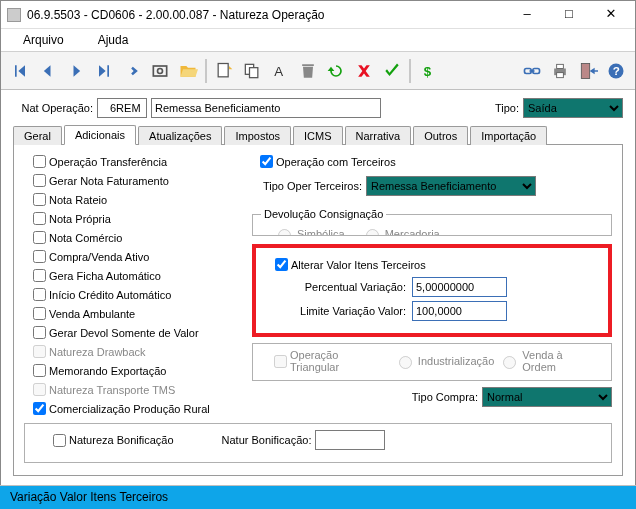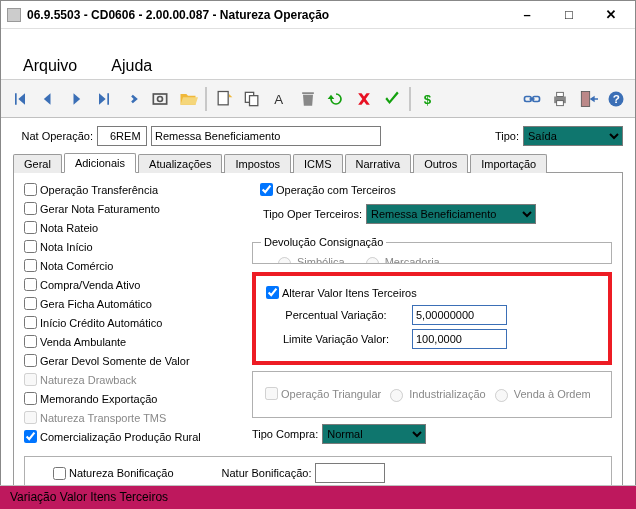--- a/index.html
+++ b/index.html
@@ -10,48 +10,45 @@
     background: #fff;
     width: 636px;
     height: 509px;
     overflow: hidden;
     border: 1px solid #888;
   }
   
   .titlebar {
     height: 28px;
     display: flex;
-    align-items: center;
     justify-content: space-between;
     padding: 0 4px 0 6px;
     background: #fff;
     border-bottom: 1px solid #e0e0e0;
-    font-weight: bold;
   }
   .titlebar .left { display: flex; align-items: center; gap: 6px; }
   .app-icon { width: 14px; height: 14px; background: #ccc; border: 1px solid #999; }
   .title-text { font-size: 12px; }
   .win-controls { display: flex; gap: 2px; }
   .win-btn {
     width: 40px; height: 24px;
     display: flex; align-items: center; justify-content: center;
     font-size: 13px; font-family: "Segoe UI Symbol", sans-serif;
   }
   
   .menubar {
     display: flex;
     gap: 2px;
     padding: 2px 6px;
     border-bottom: 1px solid #d0d0d0;
     background: #fff;
   }
   .menubar span {
     padding: 2px 8px;
-    font-size: 16px;
-    margin-top: 24px;
+    font-size: 12px;
   }
   
   .toolbar {
     display: flex;
     align-items: center;
     padding: 4px 6px;
     gap: 2px;
     border-bottom: 1px solid #c0c0c0;
     background: #f4f4f4;
     height: 38px;
@@ -114,45 +111,45 @@
   }
   .tab-body {
     border: 1px solid #9a9a9a;
     border-top: none;
     padding: 8px 10px 12px 10px;
     background: #fff;
   }
   .cols { display: flex; gap: 8px; }
   .col-left { width: 220px; display: flex; flex-direction: column; gap: 2px; }
   .col-right { flex: 1; display: flex; flex-direction: column; gap: 6px; }
-  .chk { display: flex; align-items: center; gap: 3px; font-size: 11px; height: 17px; }
+  .chk { display: flex; align-items: center; gap: 3px; font-size: 11px; height: 17px; margin-left: 9px; }
   .chk input { margin: 0; }
   .chk.disabled { color: #888; }
   fieldset {
     border: 1px solid #b0b0b0;
     padding: 4px 8px 8px 8px;
     margin: 0;
     position: relative;
   }
   legend { font-size: 11px; padding: 0 3px; }
   .radio-row { display: flex; gap: 30px; align-items: center; padding: 2px 12px; }
   .radio-row label { display: flex; align-items: center; gap: 3px; }
   .radio-row.disabled { color: #888; gap: 16px; }
   .highlight-box {
     border: 4px solid #ed1c24;
     padding: 8px 10px;
     margin-top: 2px;
   }
   .field-row { display: flex; align-items: center; gap: 6px; margin: 4px 0; }
-  .field-row .flbl { width: 140px; text-align: center; }
+  .field-row .flbl { width: 140px; text-align: right; }
   .status {
     position: absolute;
     left: 0; right: 0; bottom: 0;
     border-top: 1px solid #c0c0c0;
-    background: #be185d;
+    background: #0ea5e9;
     padding: 4px 10px;
     font-size: 12px;
     height: 24px;
   }
 </style>
 </head>
 <body>
 
 <div class="titlebar">
   <div class="left">
@@ -317,21 +314,21 @@
         <label class="chk">
             <input type="checkbox" style="">
             <span>Gerar Nota Faturamento</span>
           </label>
         <label class="chk">
             <input type="checkbox" style="">
             <span>Nota Rateio</span>
           </label>
         <label class="chk">
             <input type="checkbox" style="">
-            <span>Nota Início</span>
+            <span>Nota Própria</span>
           </label>
         <label class="chk">
             <input type="checkbox" style="">
             <span>Nota Comércio</span>
           </label>
         <label class="chk">
             <input type="checkbox" style="">
             <span>Compra/Venda Ativo</span>
           </label>
         <label class="chk">
@@ -402,39 +399,39 @@
             <span class="flbl">Percentual Variação:</span>
             <input type="text" style="width: 95px; border-color: rgb(59, 111, 182);" value="5,00000000">
           </div>
           <div class="field-row">
             <span class="flbl">Limite Variação Valor:</span>
             <input type="text" style="width: 95px; border-color: rgb(59, 111, 182);" value="100,0000">
           </div>
         </div>
 
         <fieldset style="padding-top:1px;padding-bottom:3px">
-          <div class="radio-row disabled" style="gap:4px;padding:12px 4px">
+          <div class="radio-row disabled" style="gap:4px;padding:4px 4px">
             <label class="chk disabled">
                 <input type="checkbox" disabled="" style="">
                 <span>Operação Triangular</span>
               </label>
             <label>
                 <input type="radio" disabled="" style="">
                 <span>Industrialização</span>
               </label>
             <label>
                 <input type="radio" disabled="" style="">
                 <span>Venda à Ordem</span>
               </label>
           </div>
         </fieldset>
 
-        <div class="row" style="justify-content:flex-start">
+        <div class="row" style="justify-content:flex-end">
           <span class="lbl">Tipo Compra:</span>
-          <select style="width:104px"><option>Normal</option></select>
+          <select style="width:130px"><option>Normal</option></select>
         </div>
       </div>
     </div>
 
 
     <fieldset style="margin-top:6px;padding:6px 8px">
       <div class="row">
         <label class="chk" style="margin-left:20px">
             <input type="checkbox" style="">
             <span>Natureza Bonificação</span>

